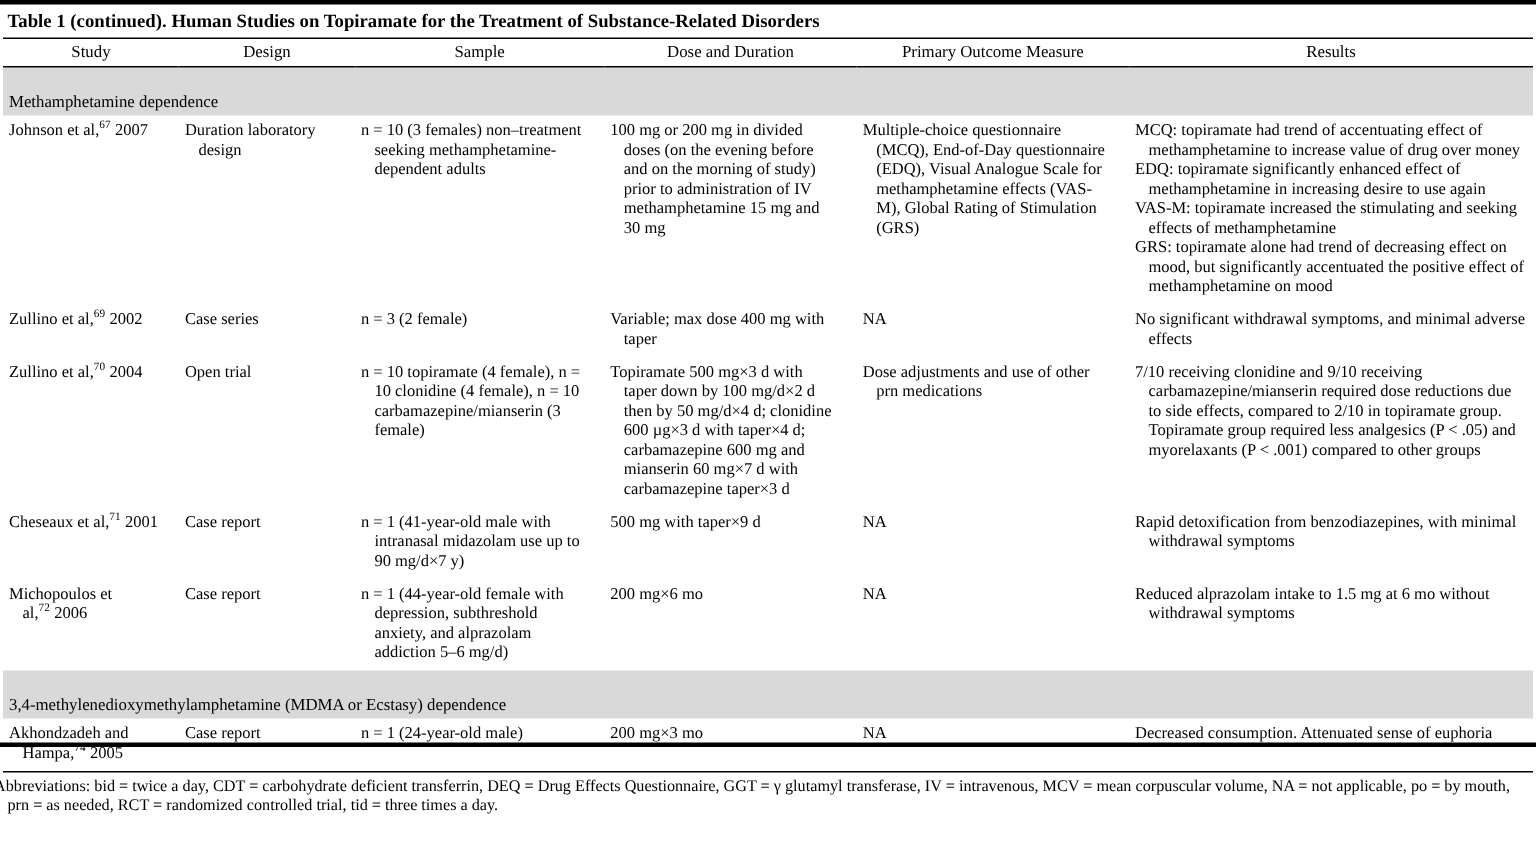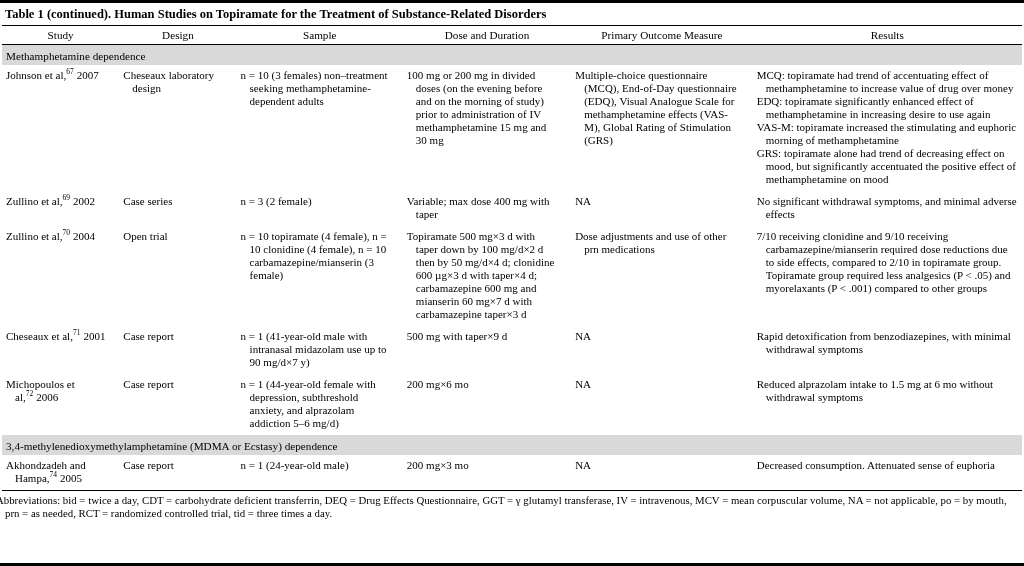--- a/index.html
+++ b/index.html
@@ -3,21 +3,21 @@
 <meta charset="utf-8">
 <style>
   * { box-sizing: border-box; margin: 0; padding: 0; }
   html, body { background: #ffffff; }
   body {
     width: 1024px; height: 566px; overflow: hidden;
     font-family: "Liberation Serif", serif;
     color: #000;
   }
   .sheet {
-    width: 1024px; height: 566px;
+    width: 1024px; height: 498px;
     border-top: 3px solid #000;
     border-bottom: 3px solid #000;
     padding: 0 2px;
   }
   .title {
     font-weight: bold;
     font-size: 12.5px;
     padding: 4px 3px 3px 3px;
     border-bottom: 1.5px solid #000;
   }
@@ -31,21 +31,21 @@
   thead th {
     font-weight: normal;
     font-size: 11.2px;
     text-align: center;
     vertical-align: bottom;
     padding: 3px 2px 2px 2px;
     border-bottom: 1.5px solid #000;
   }
   td.section {
     background: var(--band, #d9d9d9);
-    padding: 5px 4px 2px 4px;
+    padding: 17px 4px 2px 4px;
     font-size: 11.2px;
   }
   td.cell {
     vertical-align: top;
     padding: 4px 12px 5px 4px;
   }
   td.cell:last-child { padding-right: 5px; }
   .hang { padding-left: 9px; text-indent: -9px; }
   sup { font-size: 7.5px; line-height: 0; vertical-align: super; }
   .year { margin-left: 3px; }
@@ -82,35 +82,35 @@
     </thead>
     <tbody>
         <tr>
           <td colspan="6" class="section">Methamphetamine dependence</td>
         </tr>
         <tr>
           <td class="cell">
             <div class="hang"><span>Johnson et al,</span><sup>67</sup><span class="year">2007</span></div>
           </td>
           <td class="cell">
-            <div class="hang">Cheseaux laboratory design</div>
+            <div class="hang">Duration laboratory design</div>
           </td>
           <td class="cell">
             <div class="hang">n = 10 (3 females) non–treatment seeking methamphetamine-dependent adults</div>
           </td>
           <td class="cell">
             <div class="hang">100 mg or 200 mg in divided doses (on the evening before and on the morning of study) prior to administration of IV methamphetamine 15 mg and 30 mg</div>
           </td>
           <td class="cell">
             <div class="hang">Multiple-choice questionnaire (MCQ), End-of-Day questionnaire (EDQ), Visual Analogue Scale for methamphetamine effects (VAS-M), Global Rating of Stimulation (GRS)</div>
           </td>
           <td class="cell">
             <div class="hang">MCQ: topiramate had trend of accentuating effect of methamphetamine to increase value of drug over money</div>
             <div class="hang">EDQ: topiramate significantly enhanced effect of methamphetamine in increasing desire to use again</div>
-            <div class="hang">VAS-M: topiramate increased the stimulating and euphoric morning of methamphetamine</div>
+            <div class="hang">VAS-M: topiramate increased the stimulating and seeking effects of methamphetamine</div>
             <div class="hang">GRS: topiramate alone had trend of decreasing effect on mood, but significantly accentuated the positive effect of methamphetamine on mood</div>
           </td>
         </tr>
         <tr>
           <td class="cell">
             <div class="hang"><span>Zullino et al,</span><sup>69</sup><span class="year">2002</span></div>
           </td>
           <td class="cell">
             <div class="hang">Case series</div>
           </td>

